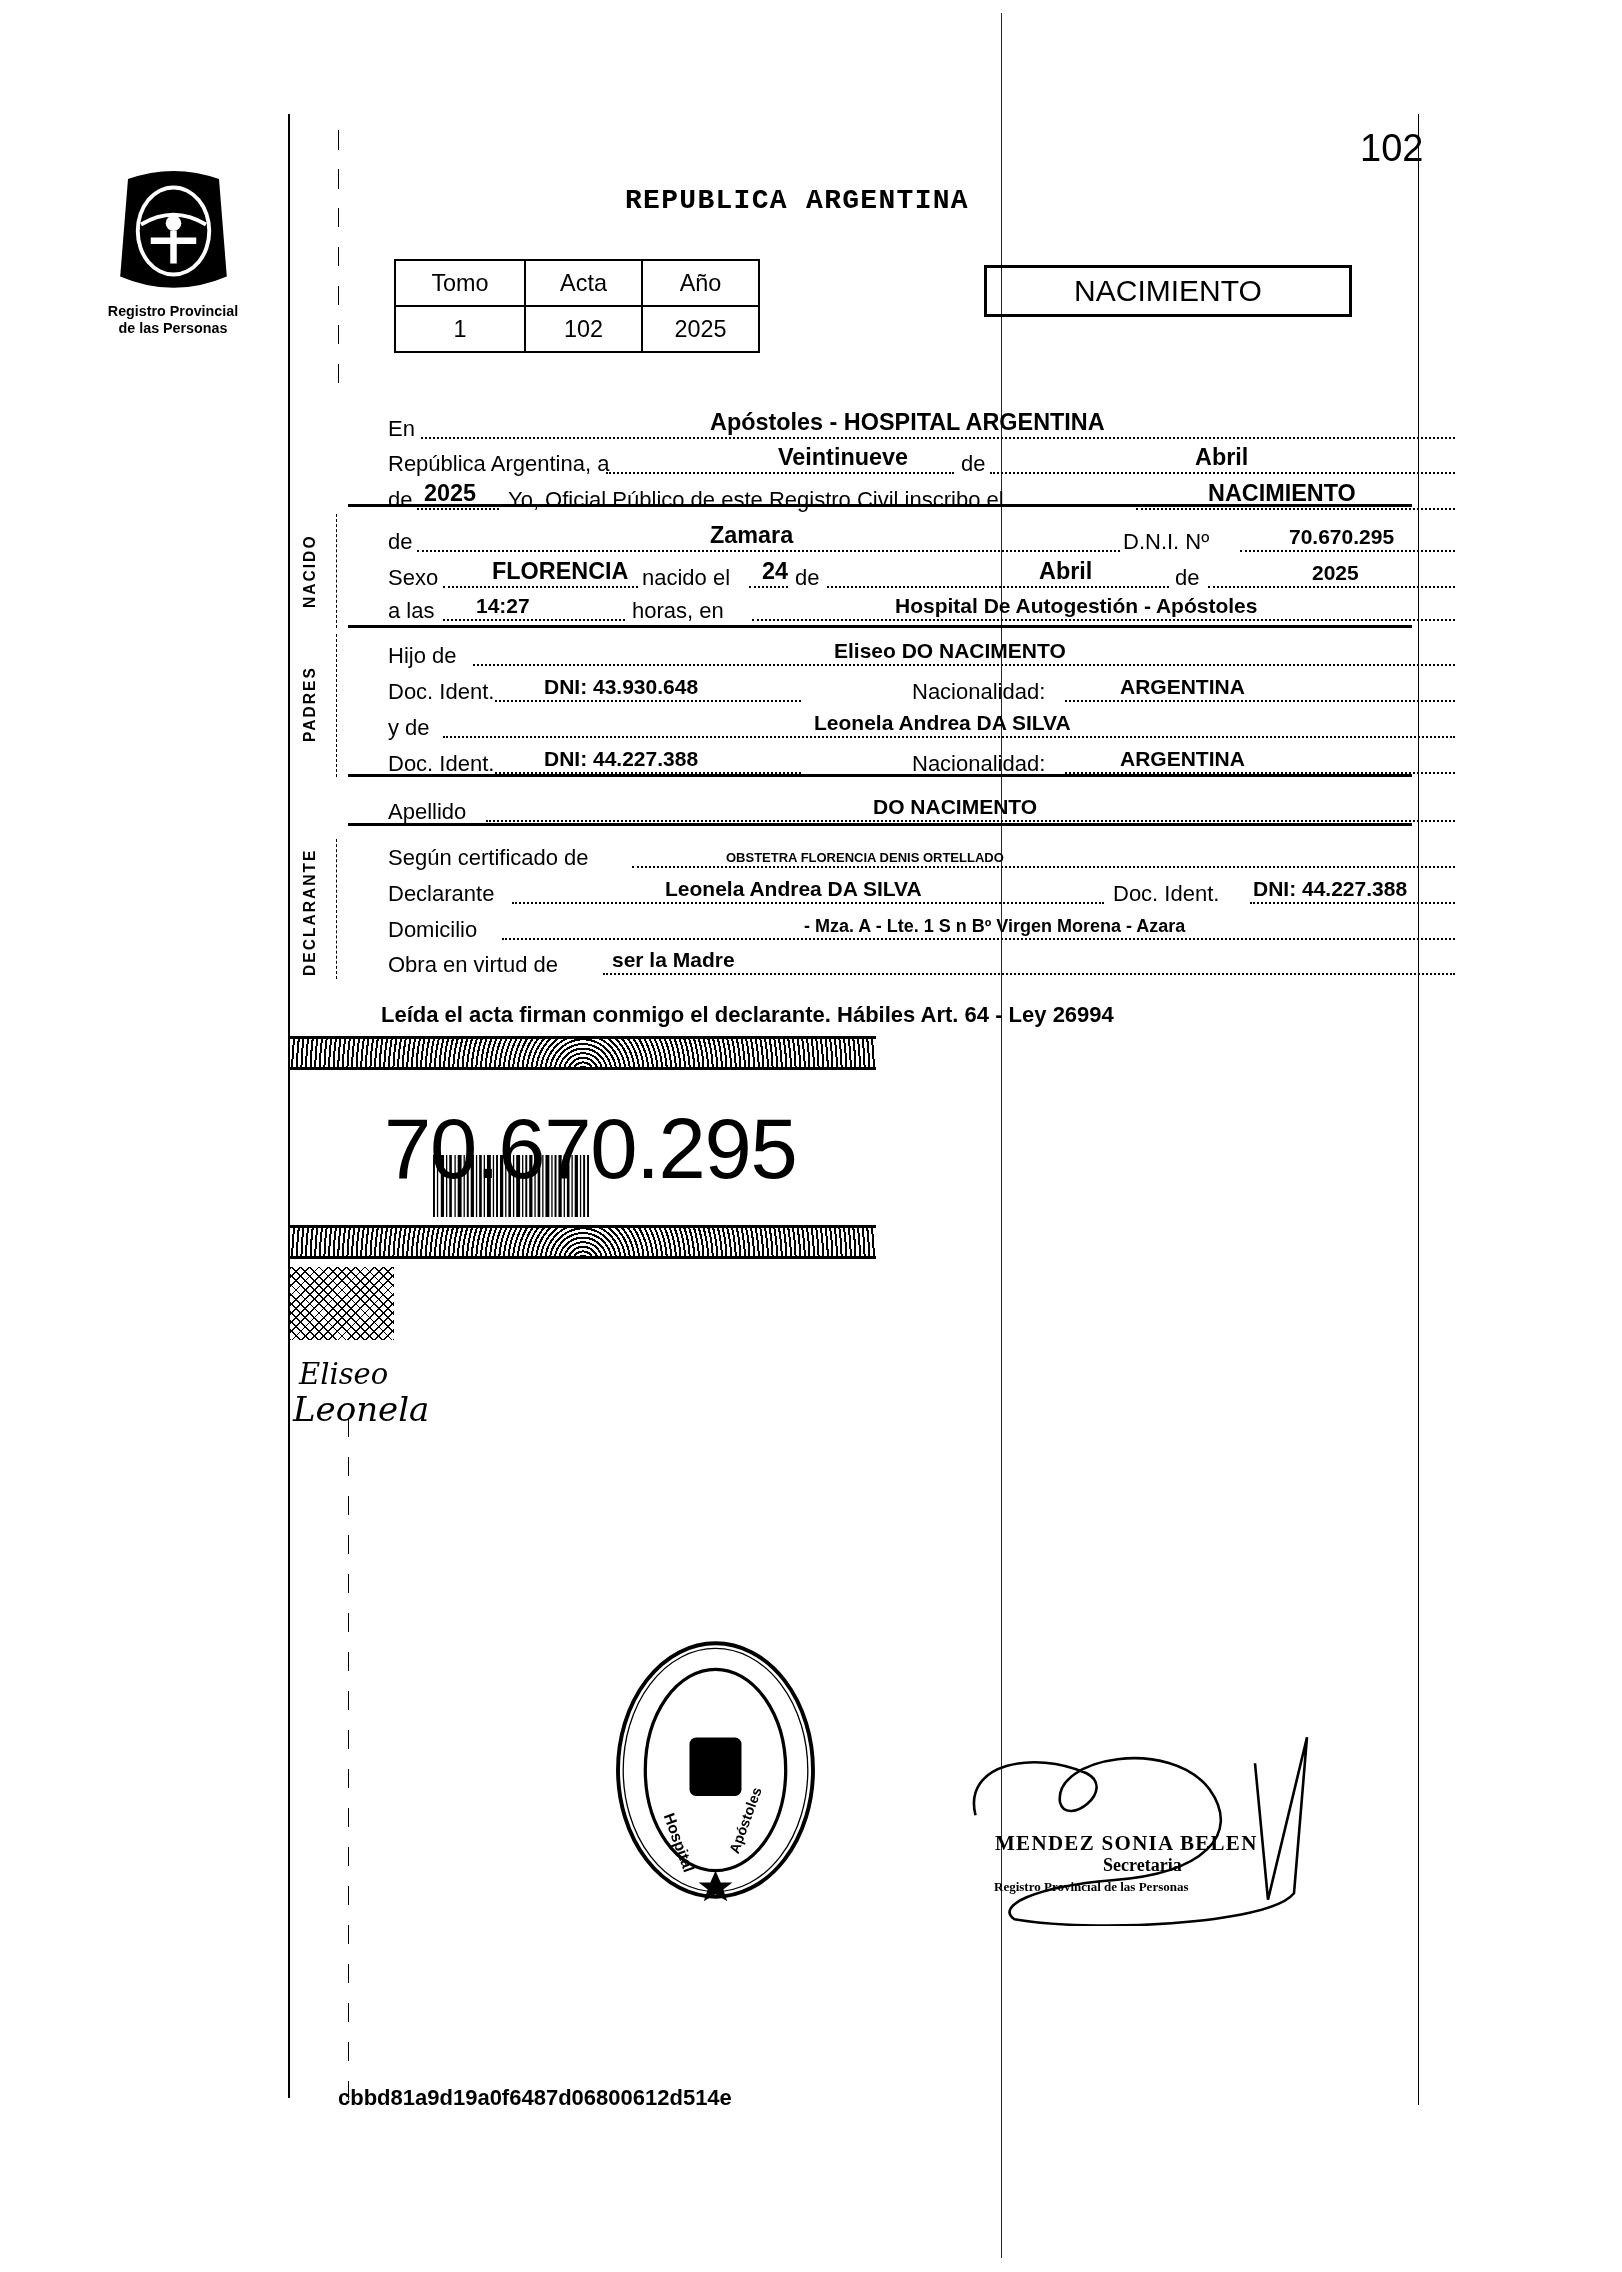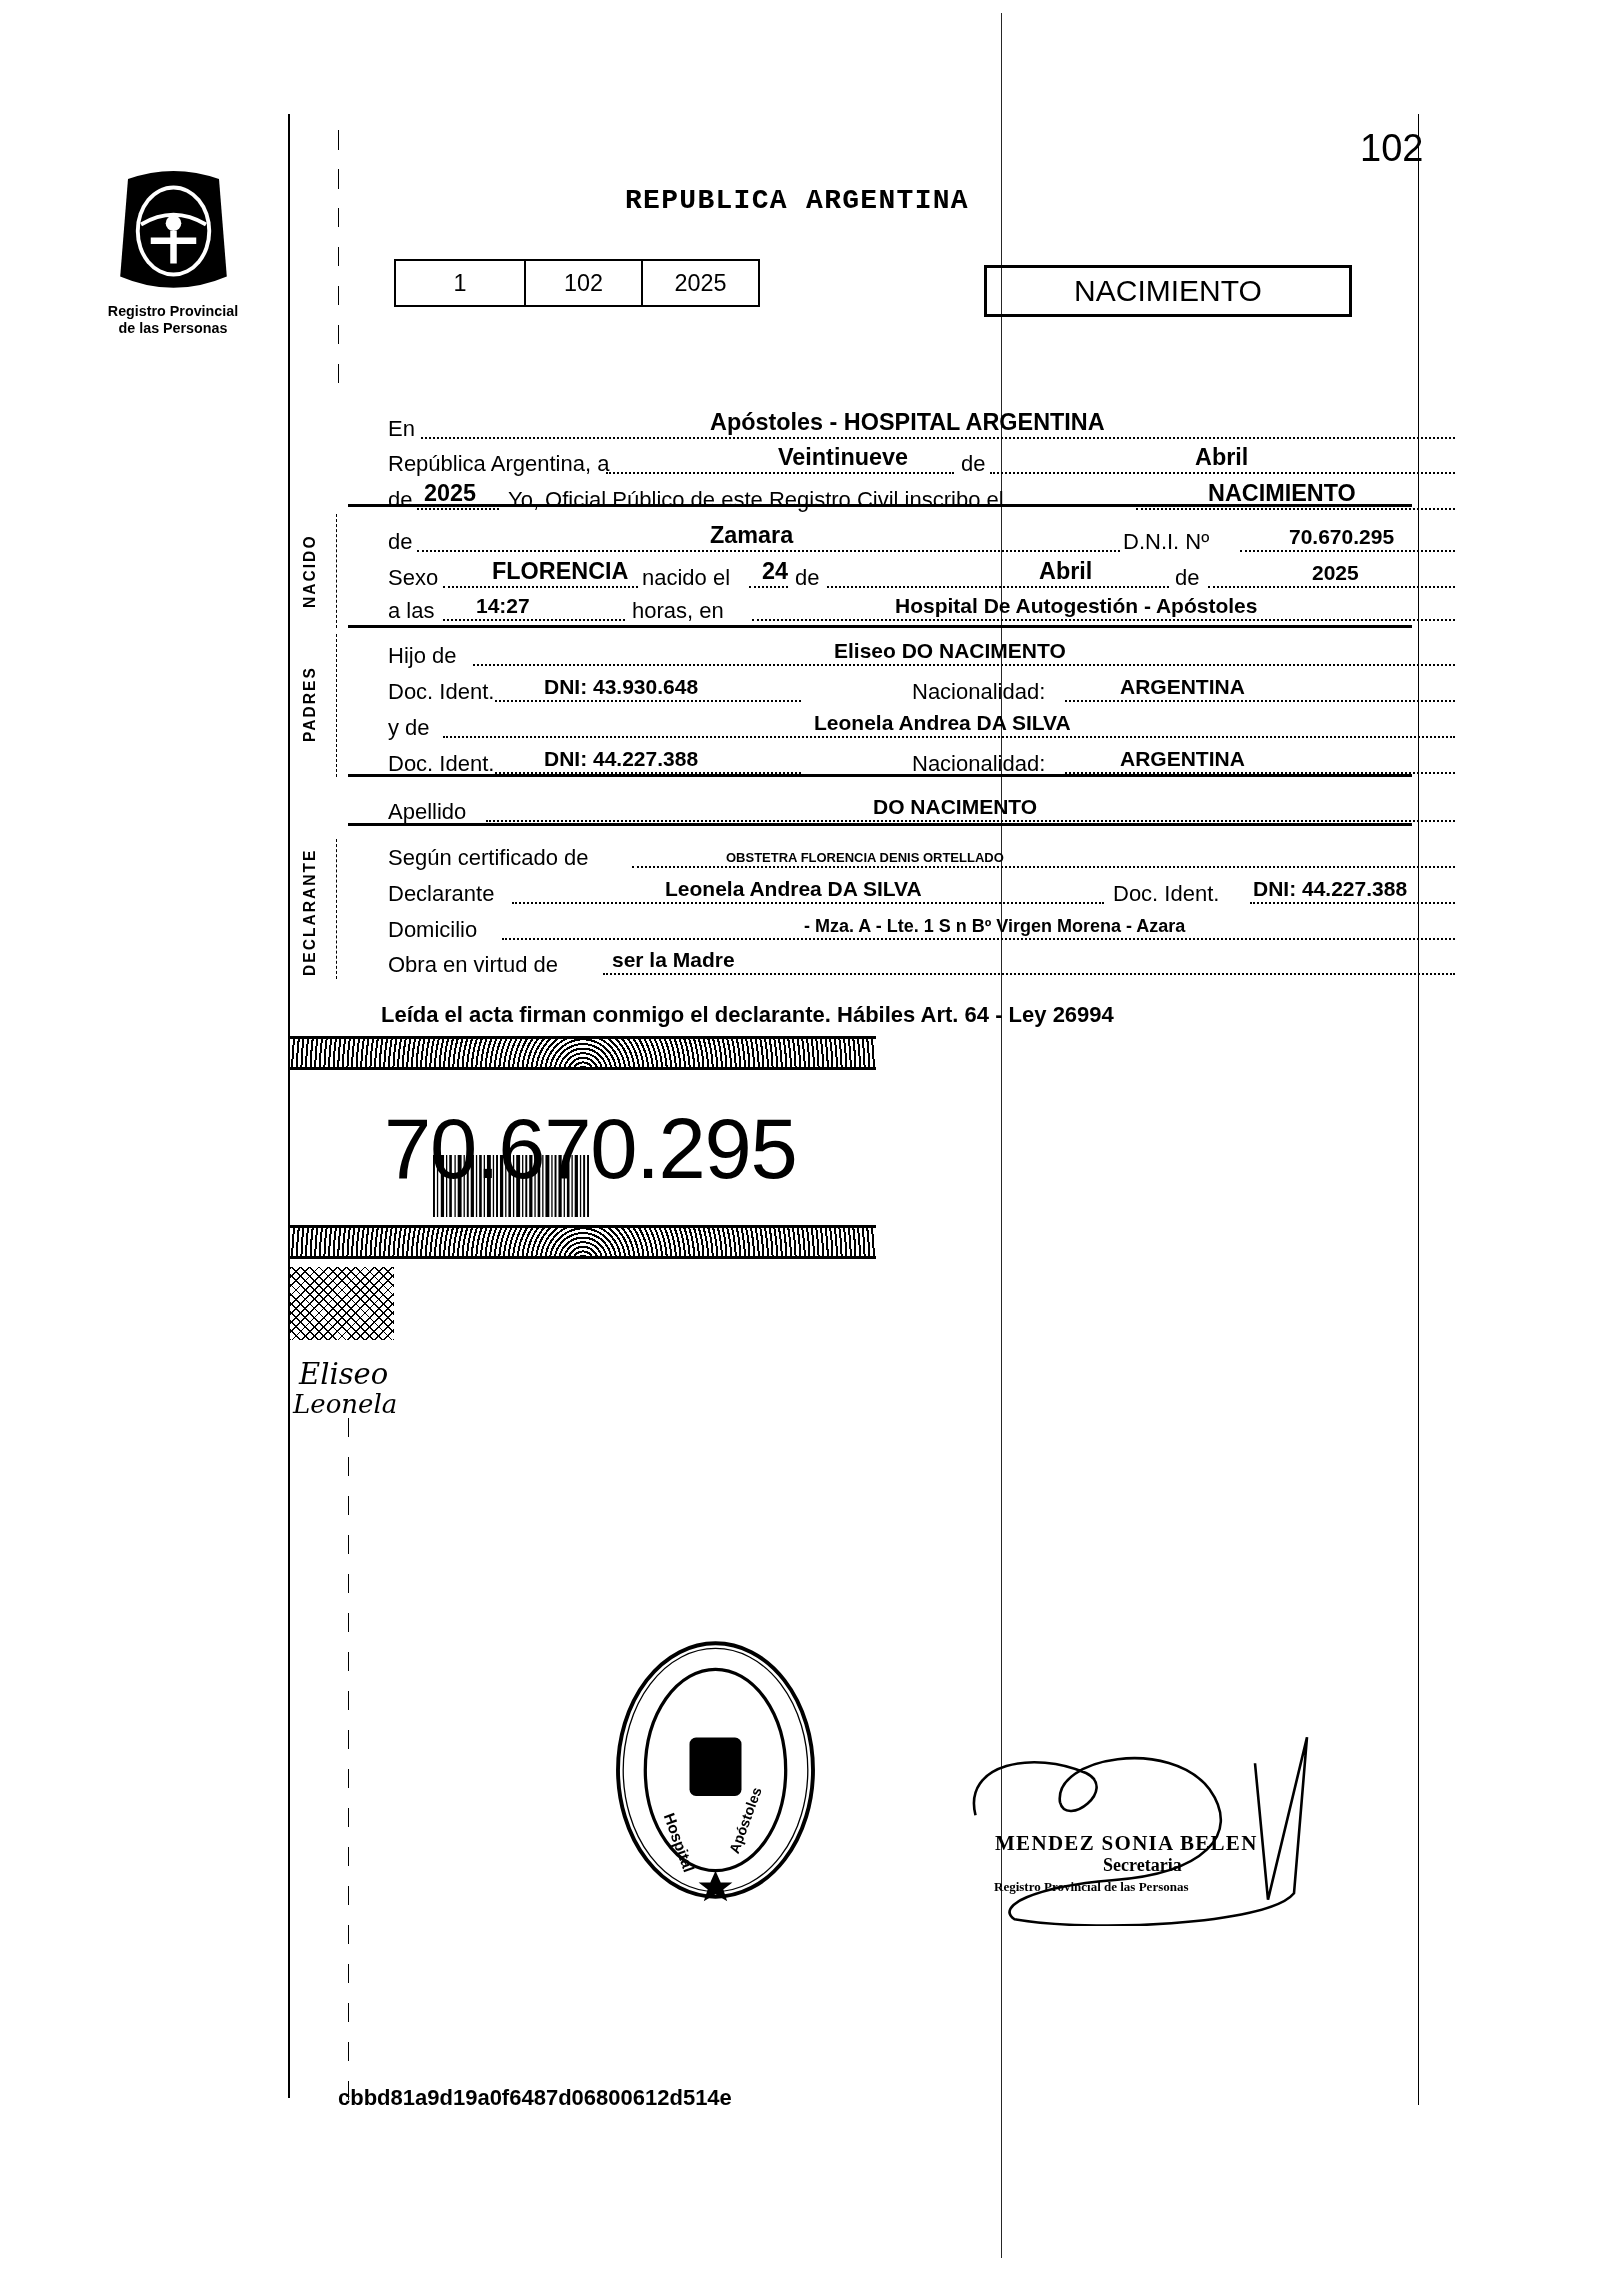--- a/index.html
+++ b/index.html
@@ -79,20 +79,25 @@
   </svg>
   <div class="org">Registro Provincial</div>
   <div class="org">de las Personas</div>
 </div>
 
 <div class="abs title">REPUBLICA ARGENTINA</div>
 <div class="abs pageno">102</div>
 
 <table class="reg">
   <tbody>
+      <tr>
+    <td class="w2">Tomo</td>
+    <td>Acta</td>
+    <td>Año</td>
+  </tr>
   <tr>
     <td class="w2">1</td>
     <td>102</td>
     <td>2025</td>
   </tr>
 </tbody>
   </table>
 
 <div class="abs kindbox">NACIMIENTO</div>
 
@@ -259,21 +264,21 @@
       <rect x="218" y="0" width="5" height="95"></rect>
       <rect x="226" y="0" width="2" height="95"></rect>
     <rect x="231" y="0" width="3" height="95"></rect>
       <rect x="237" y="0" width="3" height="95"></rect>
   </g>
 </svg>
 <div class="band" style="top:1225px"></div>
 <div class="abs mesh"></div>
 
 <div class="abs sig" style="left:299px; top:1357px">Eliseo</div>
-<div class="abs sig" style="left:293px; top:1389px; font-size:26px">Leonela</div>
+<div class="abs sig" style="left:293px; top:1389px; font-size:34px">Leonela</div>
 
 <svg class="abs stamp" viewBox="0 0 330 420">
   <ellipse cx="165" cy="200" rx="150" ry="195" fill="none" stroke="#000" stroke-width="6"></ellipse>
   <ellipse cx="165" cy="200" rx="142" ry="187" fill="none" stroke="#000" stroke-width="2"></ellipse>
   <ellipse cx="165" cy="200" rx="108" ry="155" fill="none" stroke="#000" stroke-width="5"></ellipse>
   <rect x="125" y="150" width="80" height="90" rx="10" fill="#000"></rect>
   <path d="M165 355 l8 18 h18 l-14 11 l6 18 l-18 -11 l-18 11 l6 -18 l-14 -11 h18 z" fill="#000"></path>
   <text x="85" y="270" font-family="Liberation Sans, sans-serif" font-size="24" font-weight="bold" transform="rotate(70 85 270)">Hospital</text>
   <text x="200" y="330" font-family="Liberation Sans, sans-serif" font-size="22" font-weight="bold" transform="rotate(-70 200 330)">Apóstoles</text>
 </svg>

